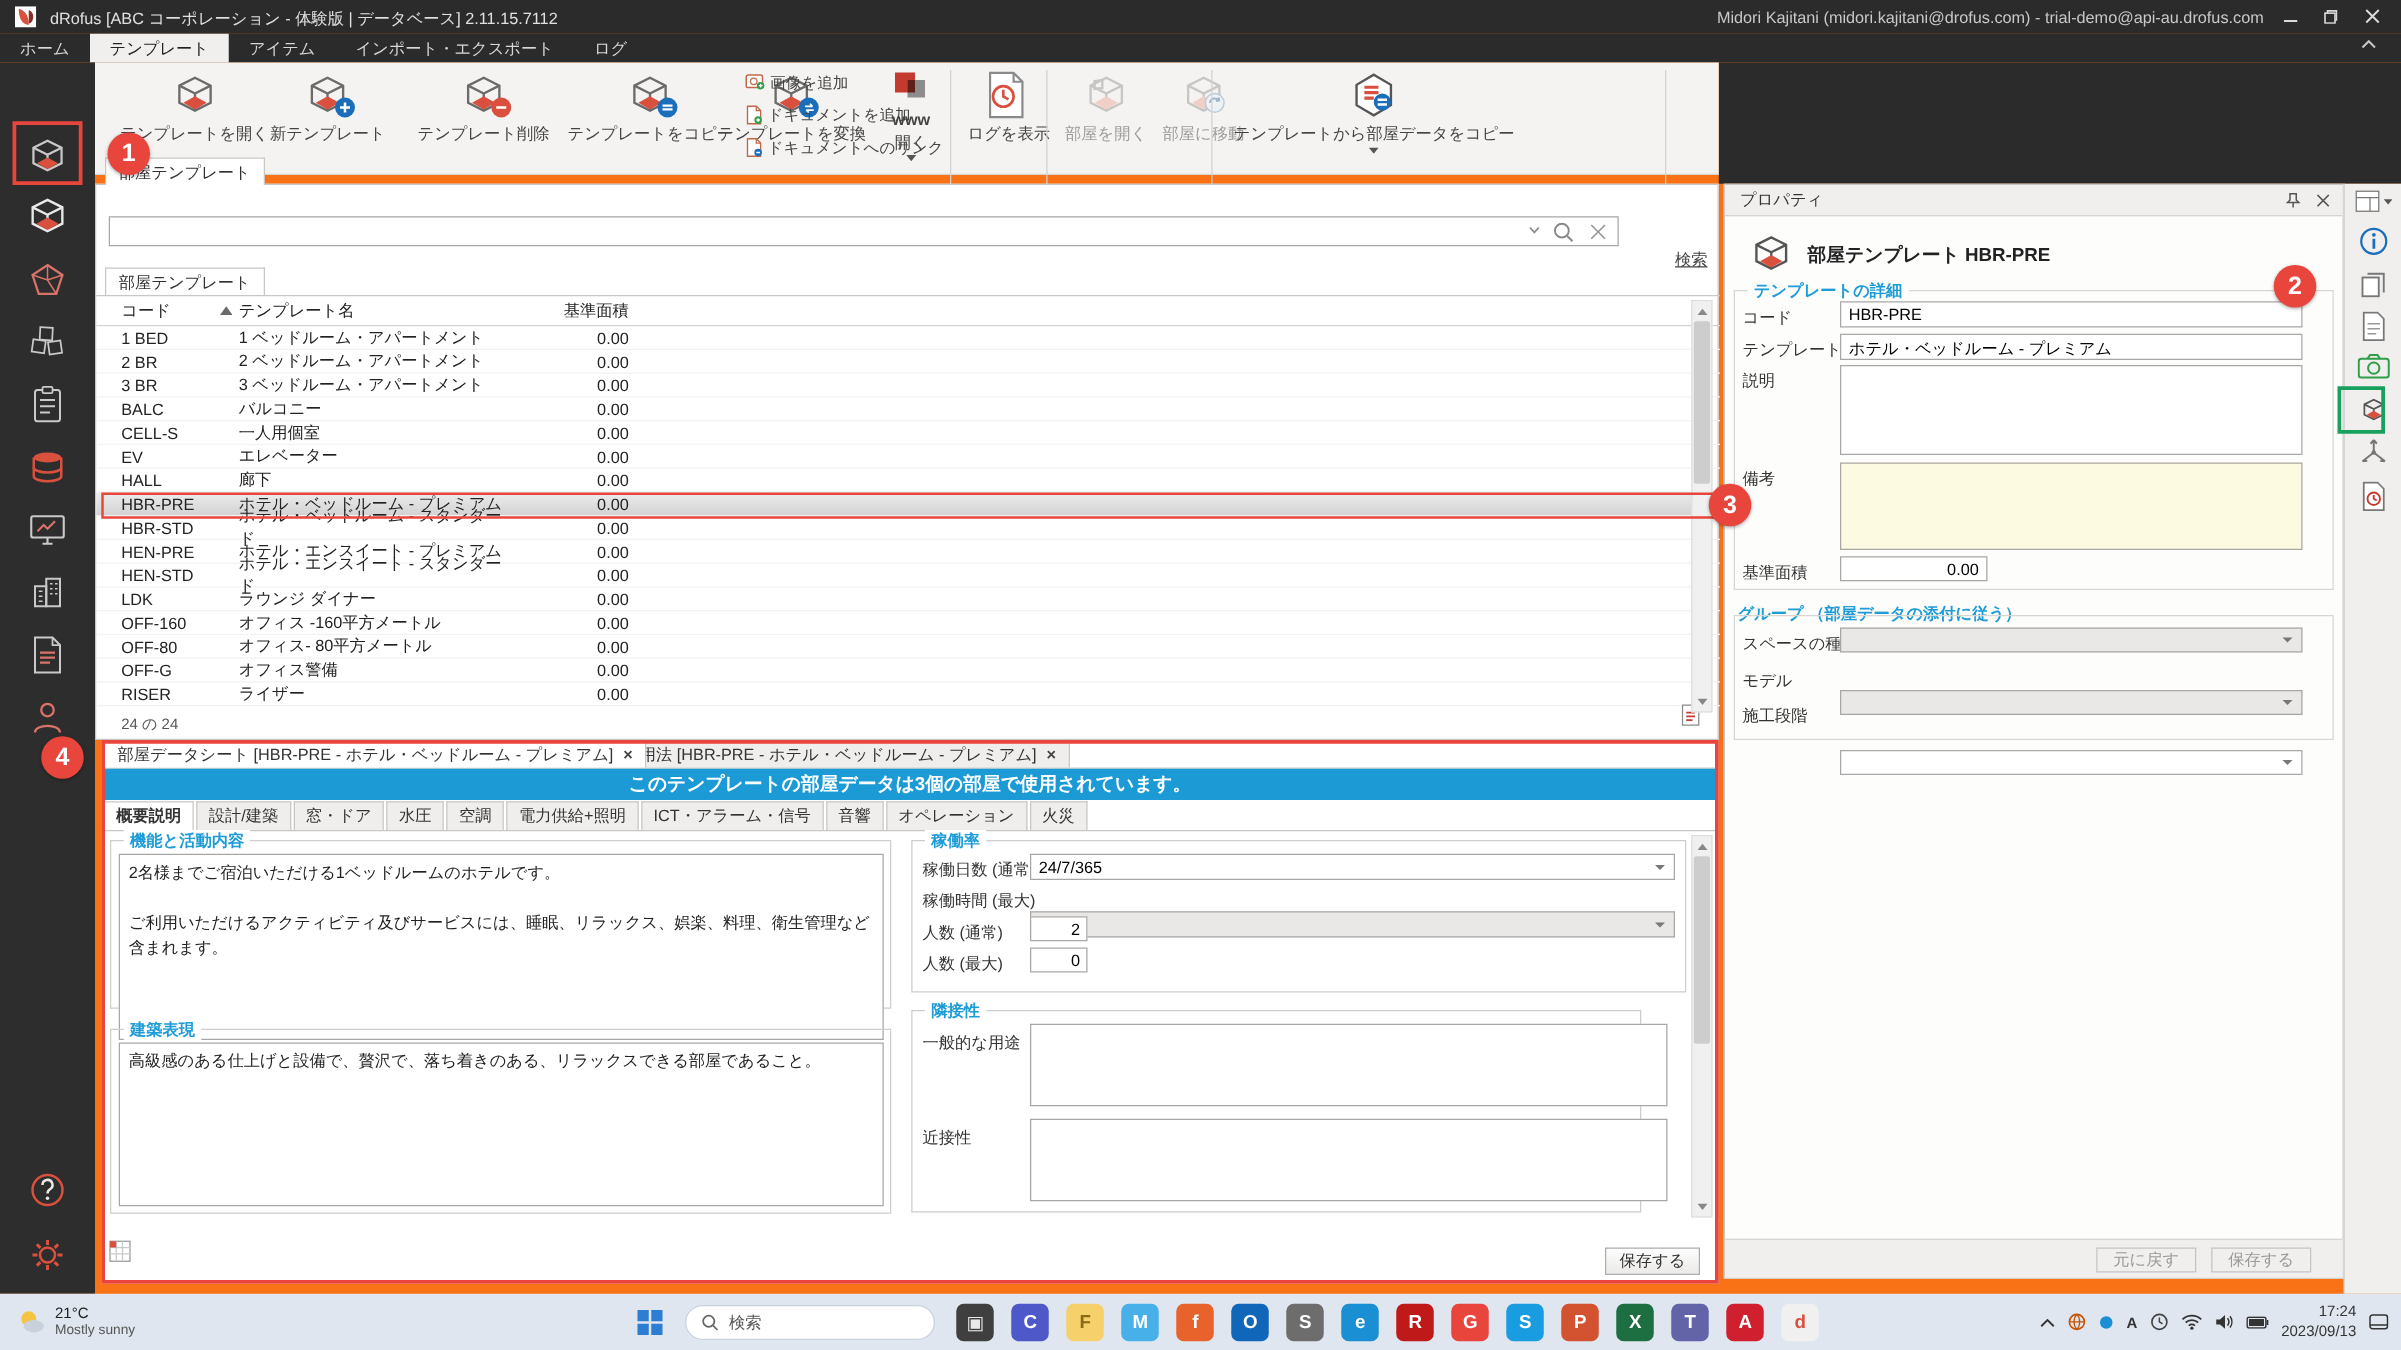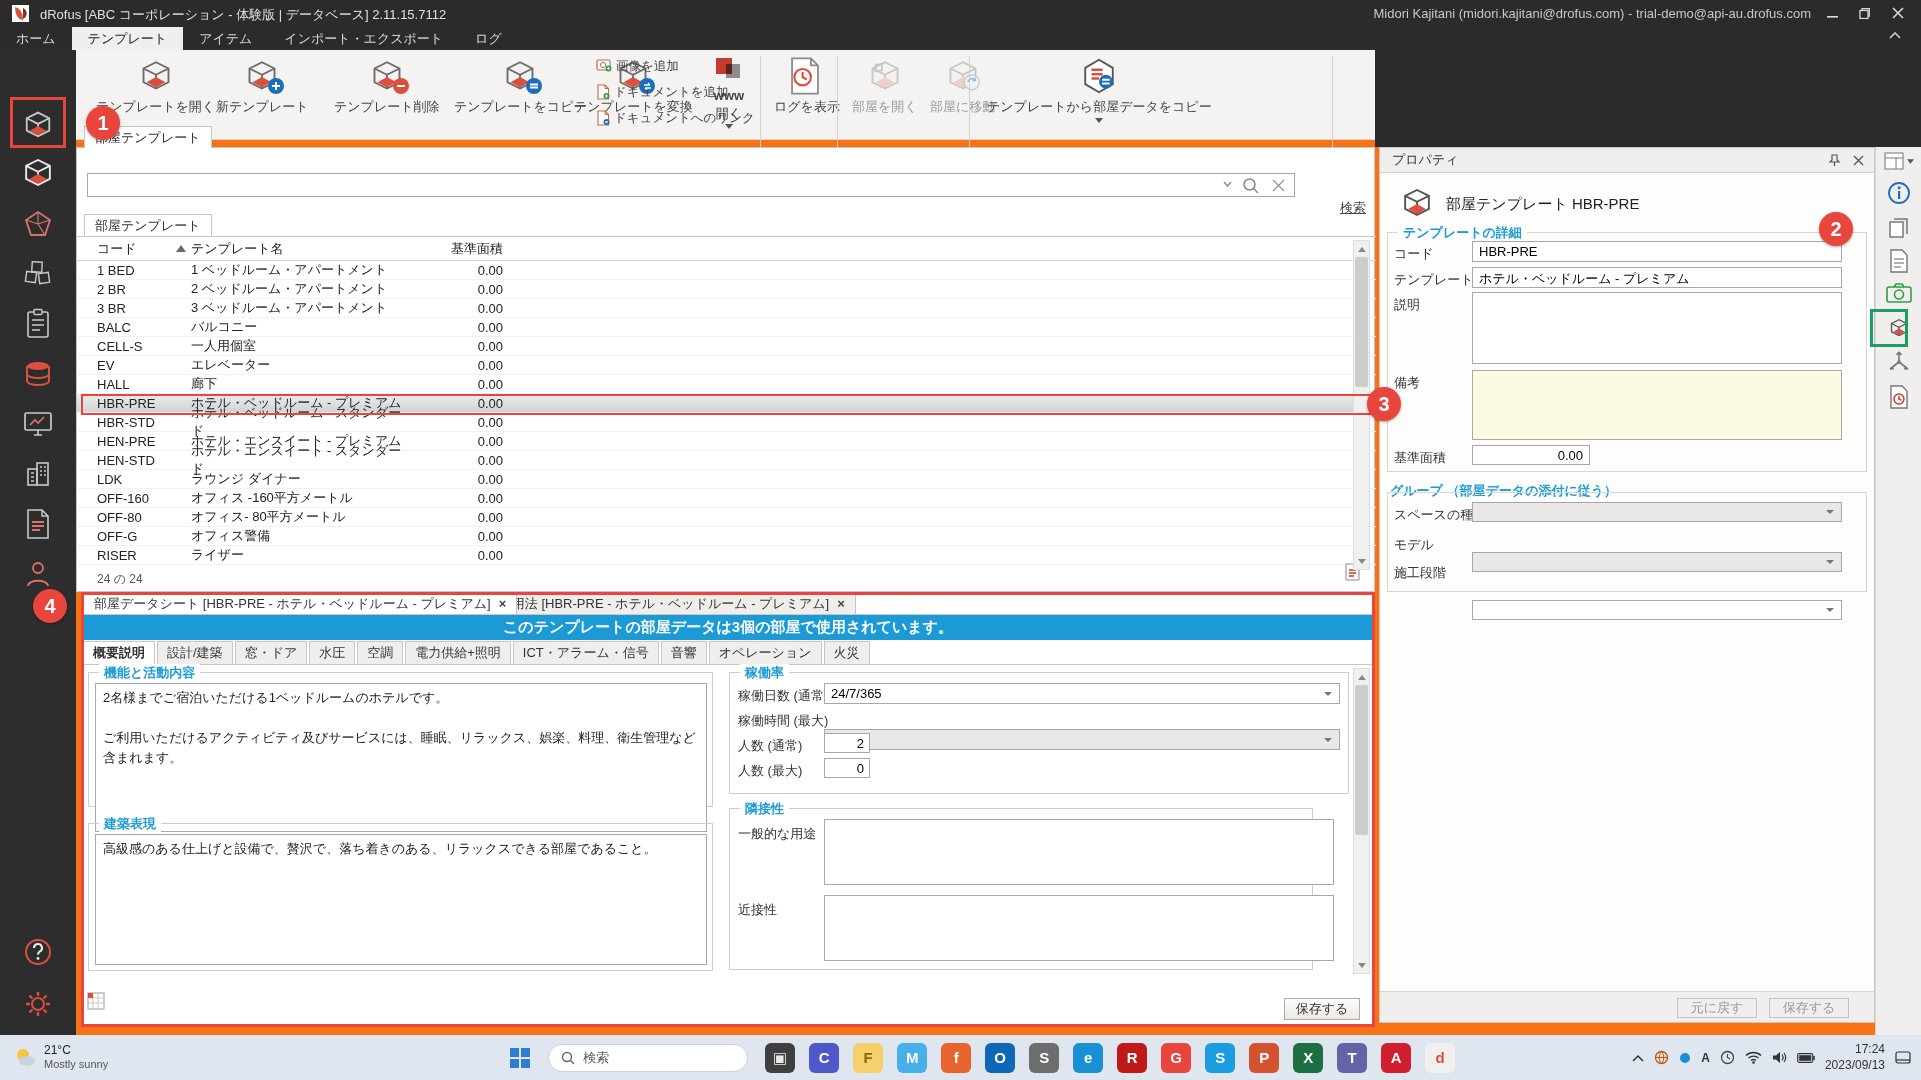--- a/index.html
+++ b/index.html
@@ -728,21 +728,21 @@
 
     <span class="abs" style="left:18px;top:36px">
       <svg width="38" height="38" viewBox="0 0 32 32">
           <g fill="none" stroke="#555" stroke-width="1.6">
             <path d="M6 10 L16 5 L26 10 L26 21 L16 26 L6 21 Z"></path>
             <path d="M6 10 L16 15 L26 10 M16 15 L16 26"></path>
           </g>
           <path d="M8.5 21 L16 16.8 L23.5 21 L16 25.2 Z" fill="#D9503F"></path>
         </svg>
     </span>
-    <span class="abs" style="left:66px;top:47px;font-size:15px;font-weight:normal;color:#222">部屋テンプレート HBR-PRE</span>
+    <span class="abs" style="left:66px;top:47px;font-size:15px;font-weight:bold;color:#222">部屋テンプレート HBR-PRE</span>
 
     <div class="gbox" style="left:7px;top:84px;width:480px;height:240px;border-color:#D8D6D3">
       <span class="gb-label" style="background:#FDFDFC">テンプレートの詳細</span>
       <span class="flabel abs" style="left:6px;top:12px">コード</span>
       <div class="input abs" style="left:84px;top:8px;width:370px;height:21px;font-size:13px;padding:2px 6px">HBR-PRE</div>
       <span class="flabel abs" style="left:6px;top:38px">テンプレート名</span>
       <div class="input abs" style="left:84px;top:34px;width:370px;height:21px;font-size:13px;padding:2px 6px">ホテル・ベッドルーム - プレミアム</div>
       <span class="flabel abs" style="left:6px;top:63px">説明</span>
       <div class="ta abs" style="left:84px;top:59px;width:370px;height:72px"></div>
       <span class="flabel abs" style="left:6px;top:141px">備考</span>

